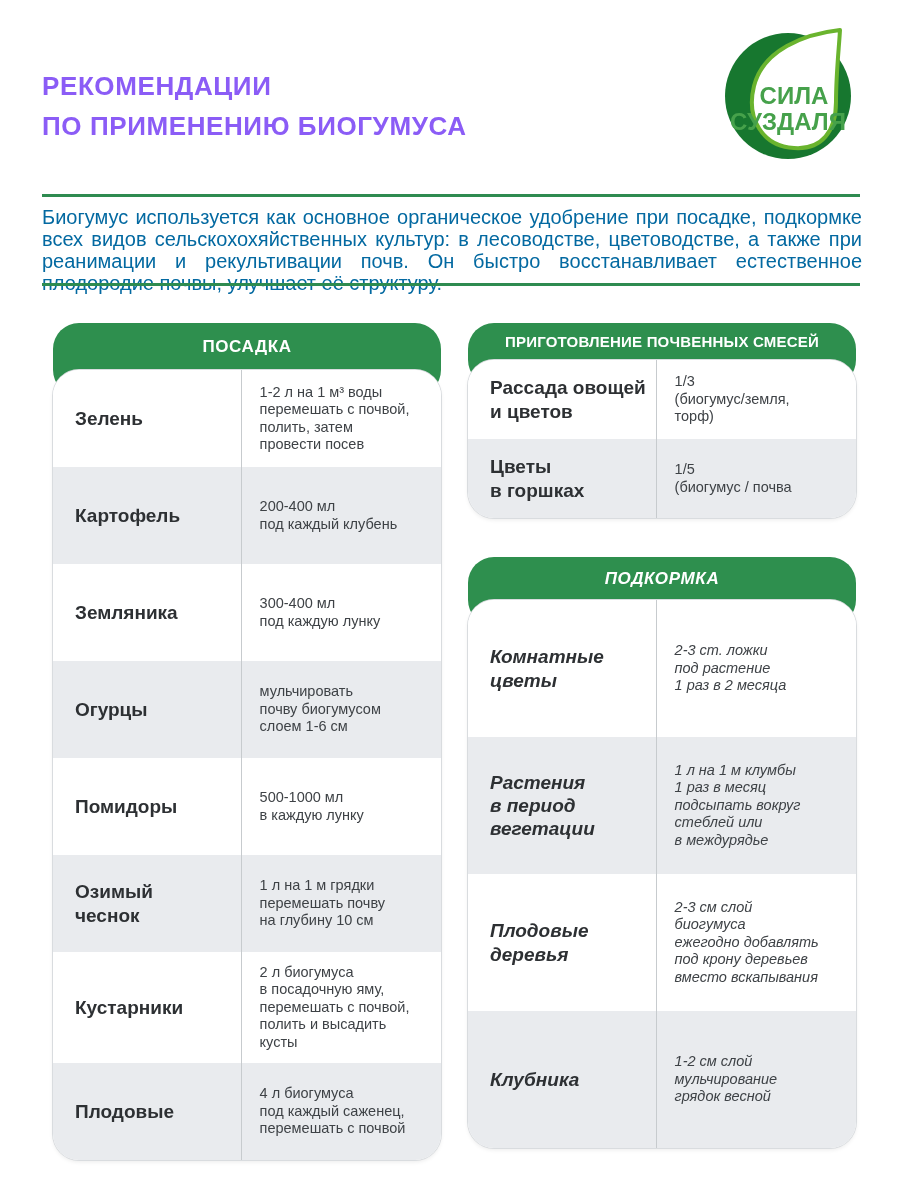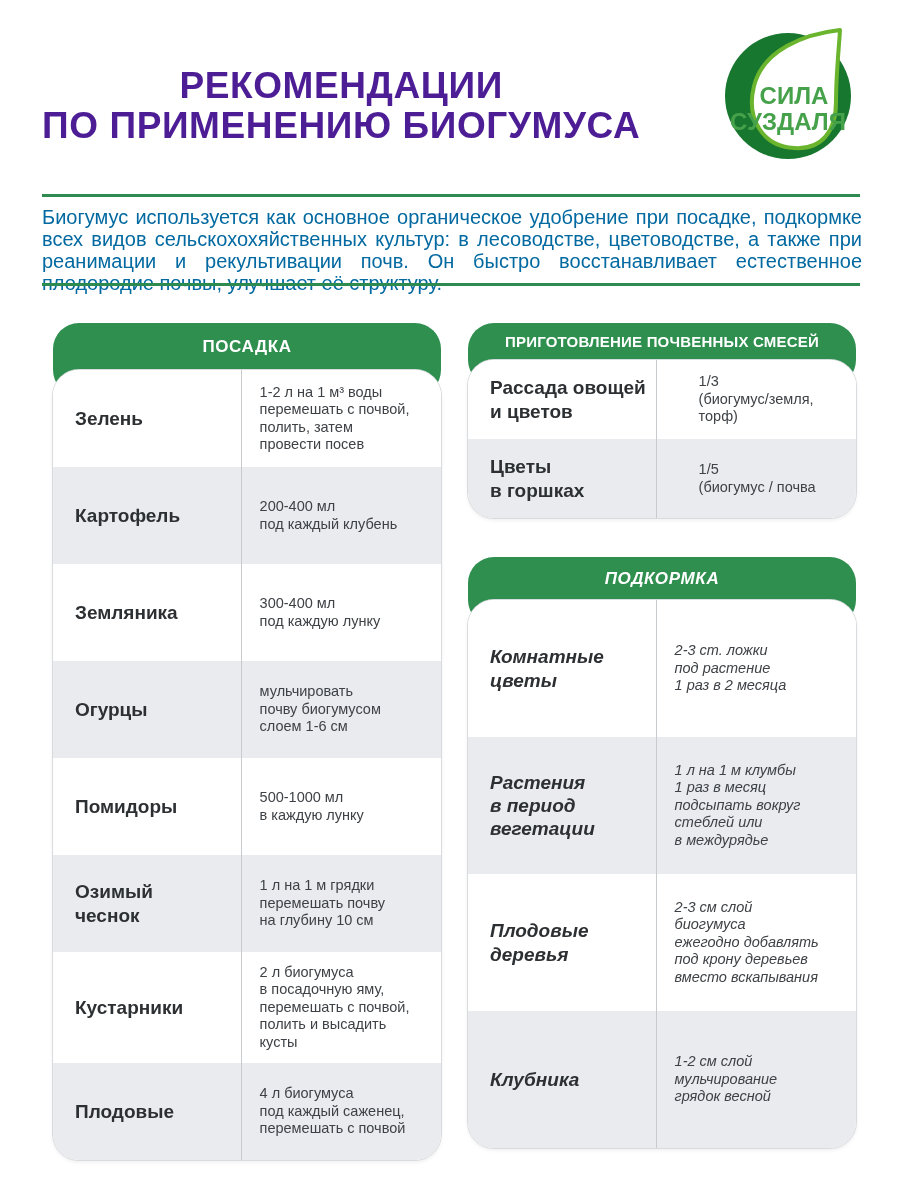--- a/index.html
+++ b/index.html
@@ -11,27 +11,26 @@
     width: 900px;
     height: 1200px;
     background: #ffffff;
     overflow: hidden;
   }
 
   
   .page-title {
     position: absolute;
     left: 42px; top: 66px;
-    font-size: 37px;
+    font-size: 26px;
     line-height: 40px;
     font-weight: bold;
     letter-spacing: 0.6px;
-    color: #4c1d95;
+    color: #8b5cf6;
     white-space: pre-line;
-    text-align: center;
   }
 
   .logo {
     position: absolute;
     left: 718px; top: 24px;
     width: 140px; height: 140px;
   }
   .logo svg { display: block; }
   .logo text {
     font-family: "Liberation Sans", "DejaVu Sans", sans-serif;
@@ -88,21 +87,21 @@
     background: #ffffff;
     border-radius: 26px;
     overflow: hidden;
     box-shadow: 0 0 0 1px #d9dcdf, 0 2px 4px rgba(0,0,0,0.08);
   }
 
   .row { display: flex; align-items: stretch; background: #ffffff; }
   .row:nth-child(even) { background: #e9ebee; }
 
   .tbl-posadka   .row { min-height: 97px; }
-  .tbl-smesi     .row { min-height: 79px; gap: 24px; }
+  .tbl-smesi     .row { min-height: 79px; }
   .tbl-podkormka .row { min-height: 137px; }
 
   .cell {
     display: flex;
     align-items: center;
     white-space: pre-line;
   }
   .cell.label {
     width: 48.6%;
     padding: 10px 8px 10px 22px;

